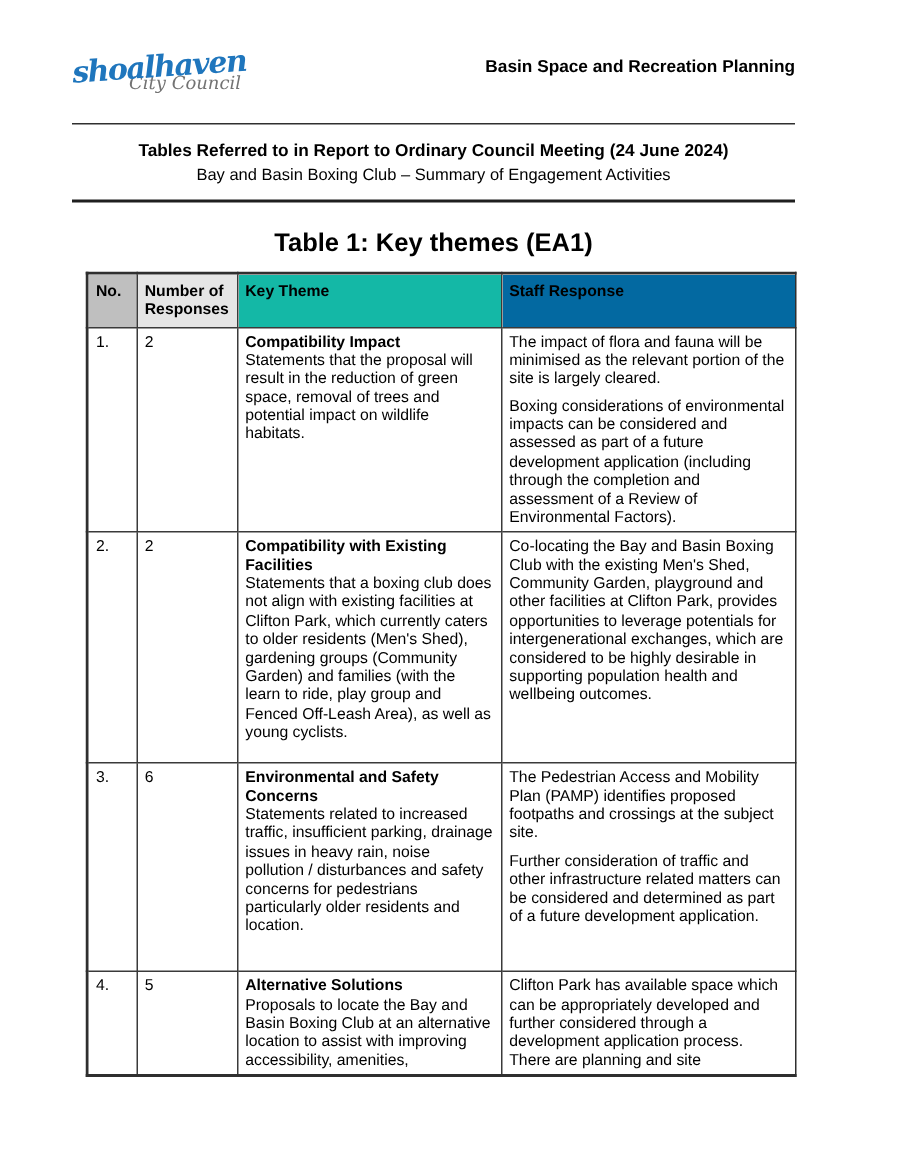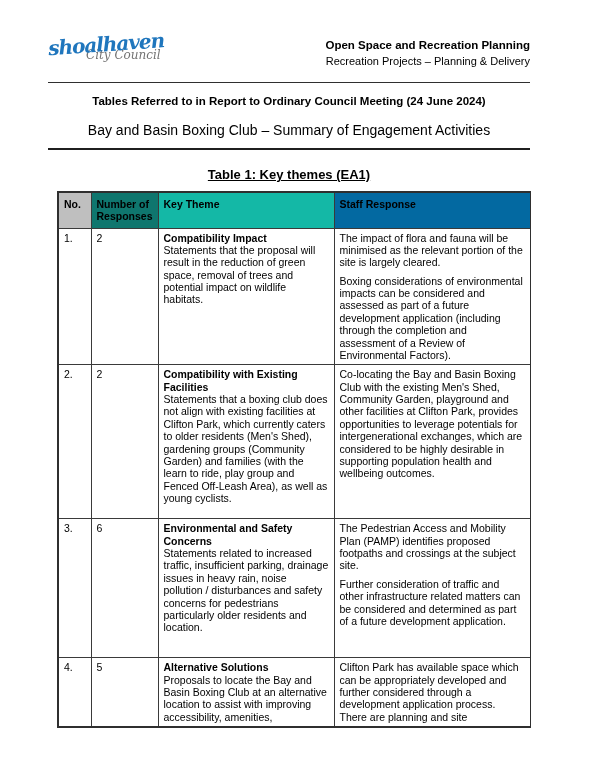--- a/index.html
+++ b/index.html
@@ -37,24 +37,24 @@
   .header-right { text-align: right; padding-top: 9px; }
   .hdr1 { font-weight: bold; font-size: 11.5px; }
   .hdr2 { font-size: 11px; margin-top: 4px; }
 
   .rule-thin  { border: none; border-top: 1px solid #2f2f2f; margin-top: 6px; }
   .rule-thick { border: none; border-top: 2px solid #1f1f1f; margin-top: 10px; }
 
   
   .title-block { text-align: center; margin-top: 12px; }
   .title1 { font-weight: bold; font-size: 11.5px; }
-  .title2 { font-size: 14px; margin-top: 15px; }
-
-  
-  .caption { text-align: center; font-weight: bold; font-size: 13px; margin-top: 17px; text-decoration: underline; }
+  .title2 { font-size: 11px; margin-top: 4px; }
+
+  
+  .caption { text-align: center; font-weight: bold; font-size: 17px; margin-top: 17px; }
 
   
   .table-wrap {
     margin: 9px 0 0 9px;
     width: 474px; height: 658px;
     overflow: hidden;
     border-bottom: 2px solid #2f2f2f;
   }
   table.main {
     width: 473px;
@@ -96,22 +96,21 @@
 <body>
 
 <div class="page">
 
   <div class="header">
     <div class="logo">
       <span class="logo-script" style="color: rgb(31, 118, 189);">shoalhaven</span>
       <span class="logo-sub">City Council</span>
     </div>
     <div class="header-right">
-      <div class="hdr1">Open Space and Recreation Planning</div>
-      <div class="hdr2">Recreation Projects – Planning &amp; Delivery</div>
+      <div class="hdr1">Basin Space and Recreation Planning</div>
     </div>
   </div>
 
   <hr class="rule-thin">
 
   <div class="title-block">
     <div class="title1">Tables Referred to in Report to Ordinary Council Meeting (24 June 2024)</div>
     <div class="title2">Bay and Basin Boxing Club – Summary of Engagement Activities</div>
   </div>
 
@@ -123,21 +122,21 @@
     <table class="main">
       <colgroup>
         <col style="width:33px">
           <col style="width:67px">
           <col style="width:176px">
           <col style="width:197px">
       </colgroup>
       <thead>
         <tr class="hdr-row" style="height:36px">
           <th style="background: rgb(191, 191, 191);">No.</th>
-          <th style="background: #0f766e;">Number of Responses</th>
+          <th style="background: #e5e5e5;">Number of Responses</th>
           <th style="background: #14b8a6;">Key Theme</th>
           <th style="background: #0369a1;">Staff Response</th>
         </tr>
       </thead>
       <tbody>
         <tr style="height:135px">
           <td>1.</td>
           <td>2</td>
           <td>
             <div class="theme-title">Compatibility Impact</div>

